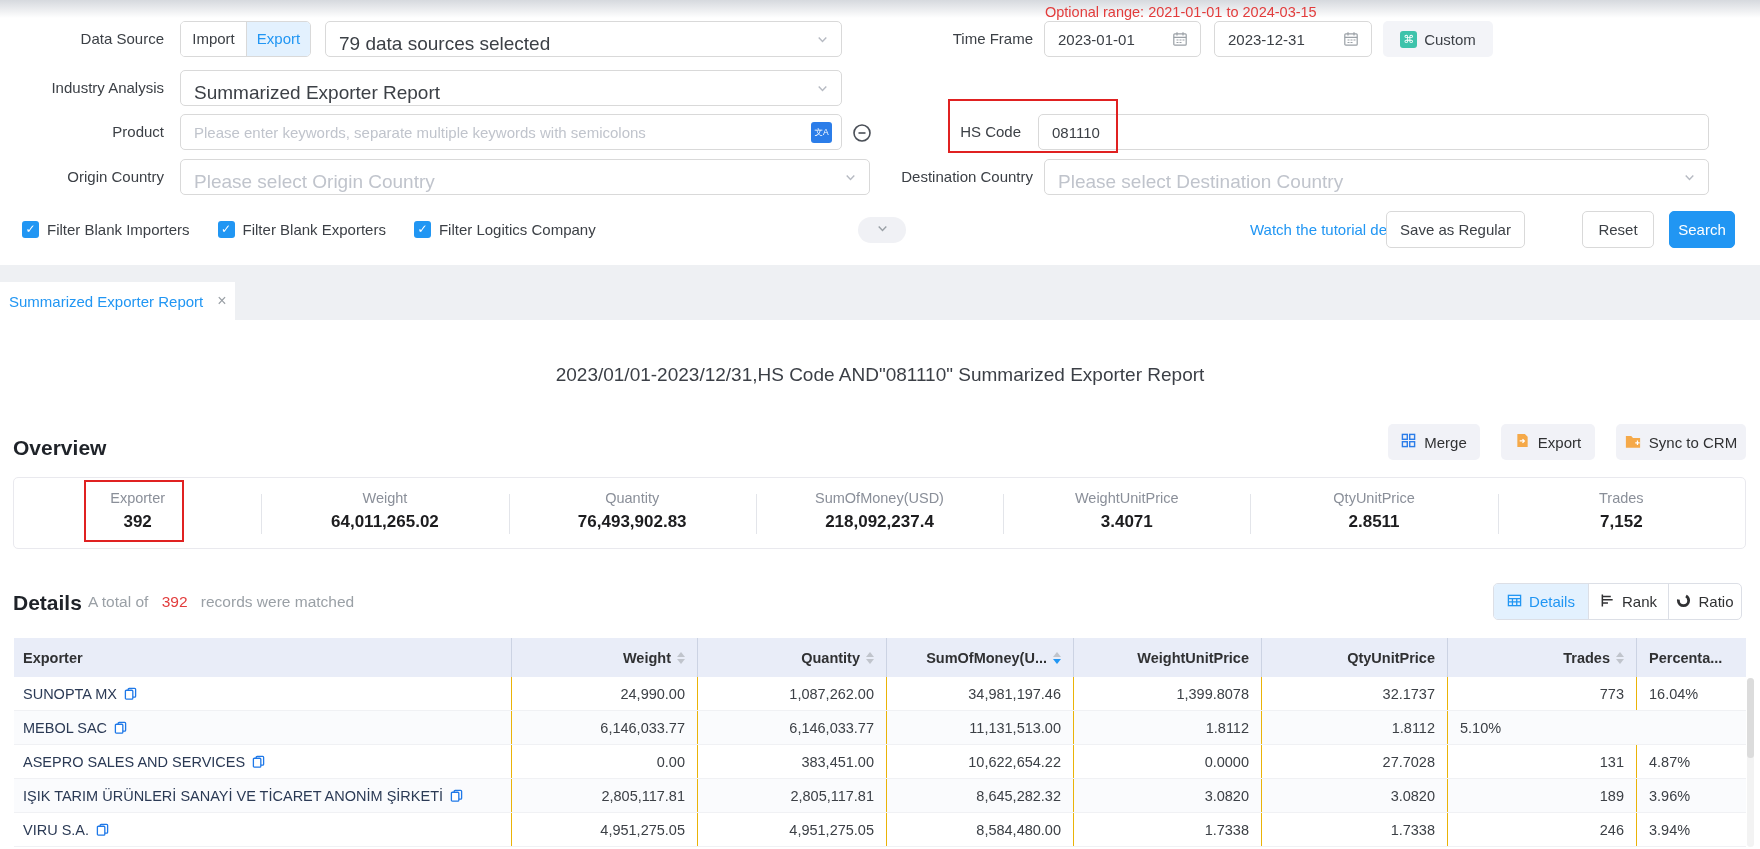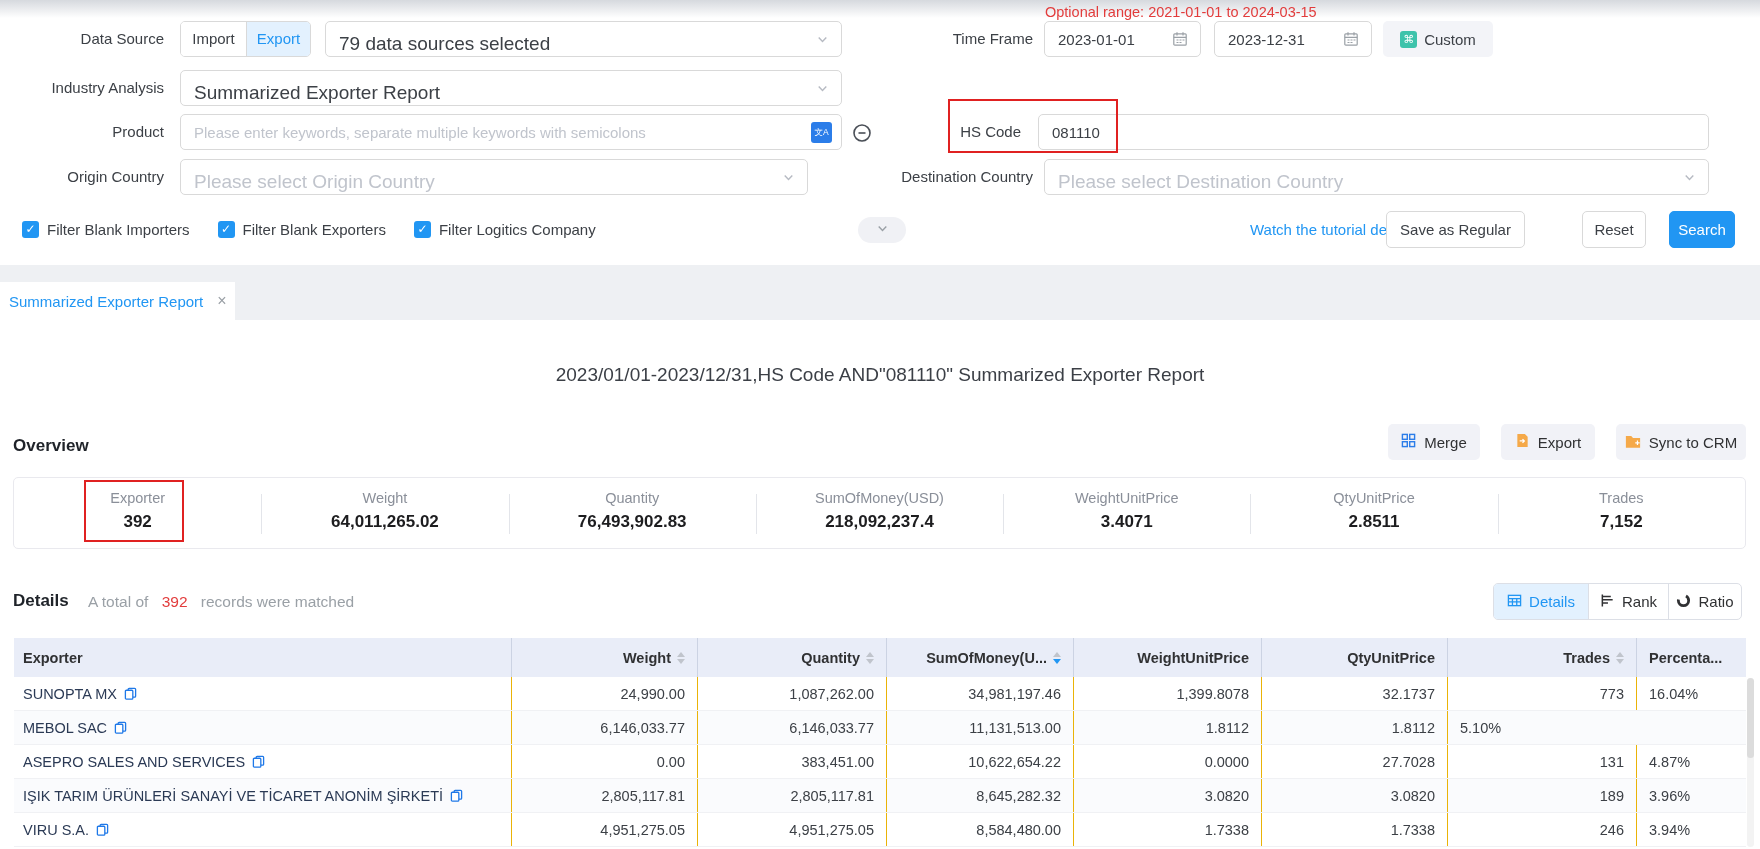--- a/index.html
+++ b/index.html
@@ -40,21 +40,21 @@
   .btn { position:absolute; top:211px; height:37px; border:1px solid #d9d9d9; border-radius:5px; background:#fff; font-size:15px; color:#3c4046; display:flex; align-items:center; justify-content:center; cursor:pointer; }
   .btn.primary { background:#2196f3; border-color:#2196f3; color:#fff; }
 
   .tabbar { position:absolute; left:0; top:265px; width:1760px; height:55px; background:#eef0f3; }
   .tab { position:absolute; left:0; top:282px; width:235px; height:38px; background:#fff; display:flex; align-items:center; padding-left:9px; cursor:pointer; }
   .tab-title { font-size:15px; color:#2196f3; }
   .tab-close { margin-left:14px; font-size:16px; color:#9aa0a6; cursor:pointer; line-height:1; }
 
   .report-title { position:absolute; left:0; top:364px; width:1760px; text-align:center; font-size:19px; font-weight:500; color:#3b3f46; }
 
-  .sec-h { position:absolute; font-size:17px; font-weight:bold; color:#1f2329; }
+  .sec-h { position:absolute; font-size:21px; font-weight:bold; color:#1f2329; }
   .tool-btn { position:absolute; top:424px; height:36px; background:#f1f2f7; border-radius:5px; display:flex; align-items:center; justify-content:center; gap:8px; font-size:15px; color:#303133; cursor:pointer; }
 
   .stats { position:absolute; left:13px; top:477px; width:1733px; height:72px; border:1px solid #e9e9ee; border-radius:5px; background:#fff; display:flex; }
   .stat { flex:1; text-align:center; padding-top:12px; position:relative; }
   .stat + .stat::before { content:""; position:absolute; left:0; top:16px; bottom:14px; width:1px; background:#e3e5ea; }
   .stat-label { font-size:14.5px; color:#8a8f99; }
   .stat-value { font-size:17px; font-weight:bold; color:#1d1d1f; margin-top:6px; }
 
   .total-line { position:absolute; left:88px; top:593px; font-size:15.5px; color:#9aa0a6; }
   .total-line .num { color:#e23c3c; margin:0 9px; }
@@ -150,21 +150,21 @@
         <path d="M6.5 10h7" stroke="#4a4f57" stroke-width="1.6"></path>
       </svg></span>
 
   <div class="f-label" style="left:890px; width:131px; top:114px;">HS Code</div>
   <div class="box" style="left:1038px; top:114px; width:671px;">
     <input class="txt" value="081110" style="">
   </div>
   <div class="red-annot" style="left:948px; top:99px; width:170px; height:54px;"></div>
 
   <div class="f-label" style="left:20px; width:144px; top:159px;">Origin Country</div>
-  <div class="box" style="left:180px; top:159px; width:628px;">
+  <div class="box" style="left:180px; top:159px; width:690px;">
     <span class="sel-text placeholder">Please select Origin Country</span>
     <span class="chev">
         <svg width="13" height="13" viewBox="0 0 12 12" fill="none" stroke="#b6bac2" stroke-width="1.3">
           <path d="M2.5 4.2L6 7.8l3.5-3.6"></path>
         </svg>
       </span>
   </div>
   <div class="f-label" style="left:870px; width:163px; top:159px;">Destination Country</div>
   <div class="box" style="left:1044px; top:159px; width:665px;">
     <span class="sel-text placeholder">Please select Destination Country</span>
@@ -189,21 +189,21 @@
       <span class="cb-label">Filter Logitics Company</span>
     </div>
   </div>
   <div class="pill">
     <span><svg width="13" height="13" viewBox="0 0 12 12" fill="none" stroke="#9aa0a6" stroke-width="1.3">
           <path d="M2.5 4.2L6 7.8l3.5-3.6"></path>
         </svg></span>
   </div>
   <div class="link">Watch the tutorial demo</div>
   <div class="btn" style="left:1386px; width:139px;">Save as Regular</div>
-  <div class="btn" style="left:1582px; width:64px;text-align:right;">Reset</div>
+  <div class="btn" style="left:1582px; width:72px;text-align:right;">Reset</div>
   <div class="btn primary" style="left:1669px; width:66px;">Search</div>
 
   <div class="tabbar"></div>
   <div class="tab">
     <span class="tab-title">Summarized Exporter Report</span>
     <span class="tab-close">×</span>
   </div>
 
   <div class="report-title">2023/01/01-2023/12/31,HS Code AND"081110" Summarized Exporter Report</div>
 

